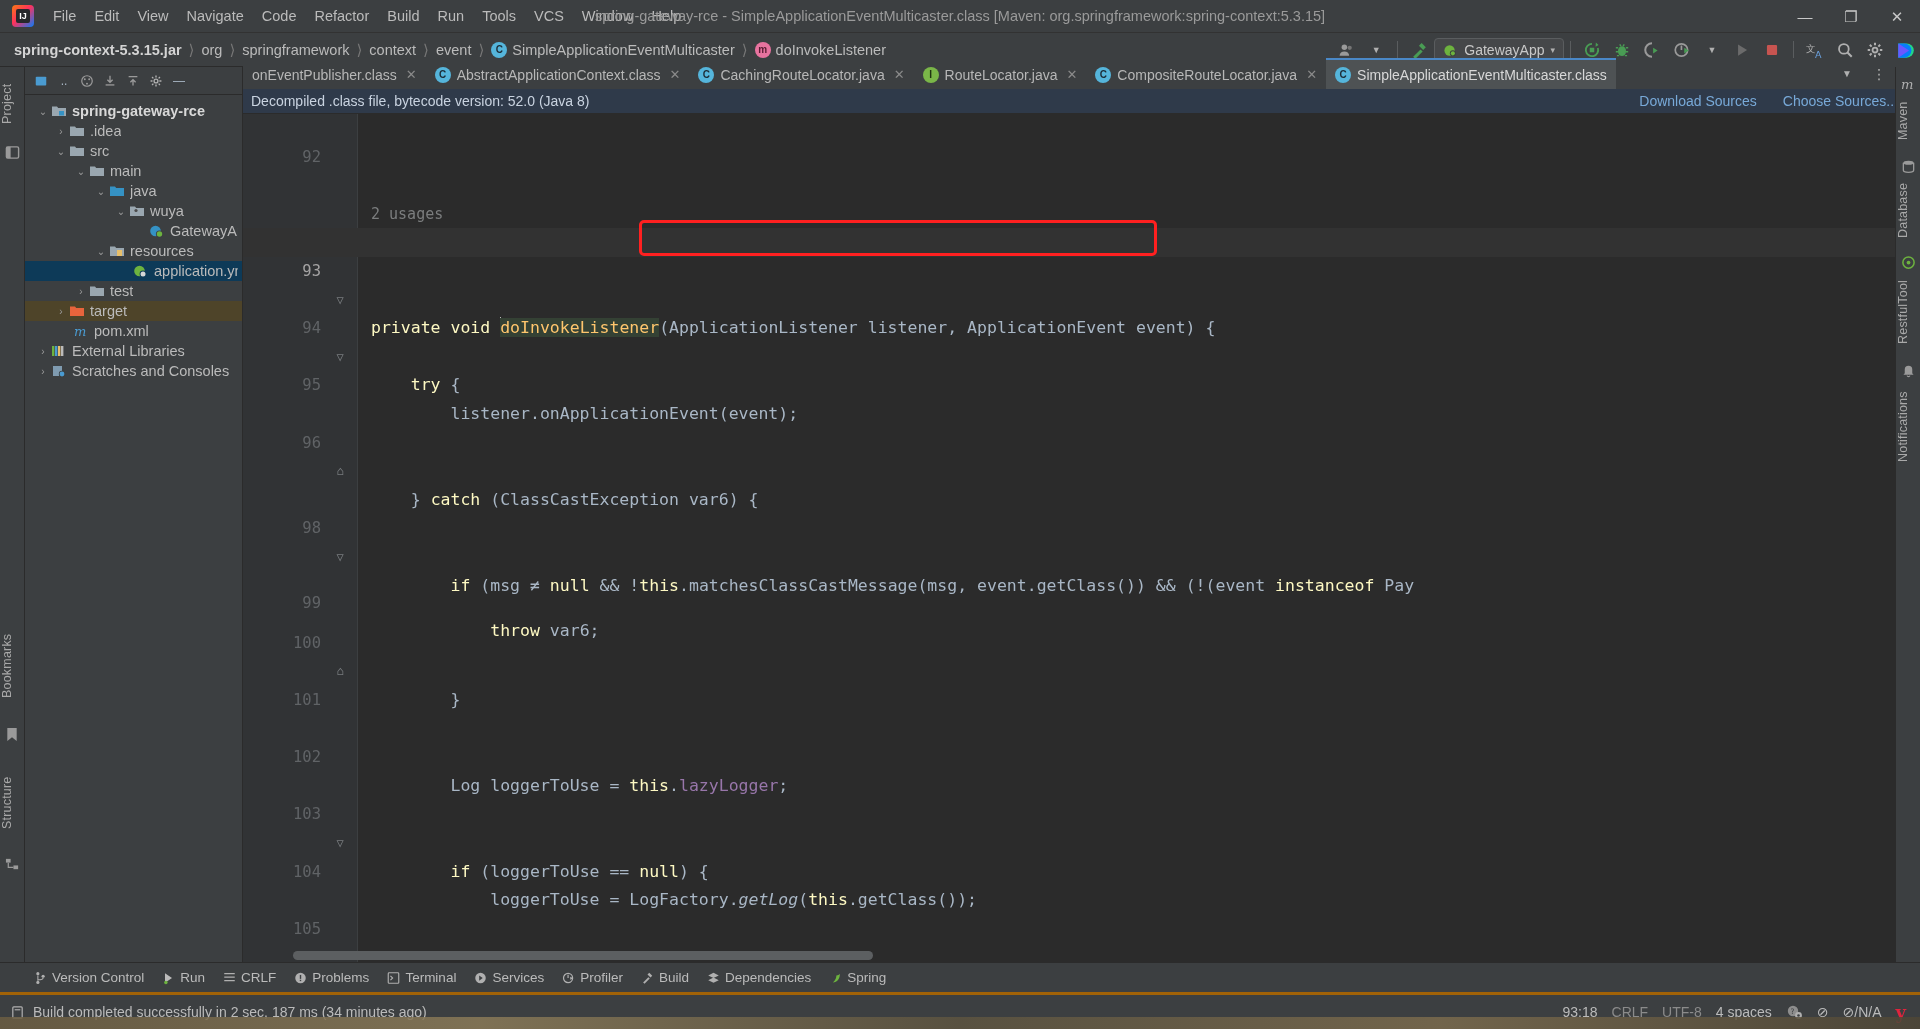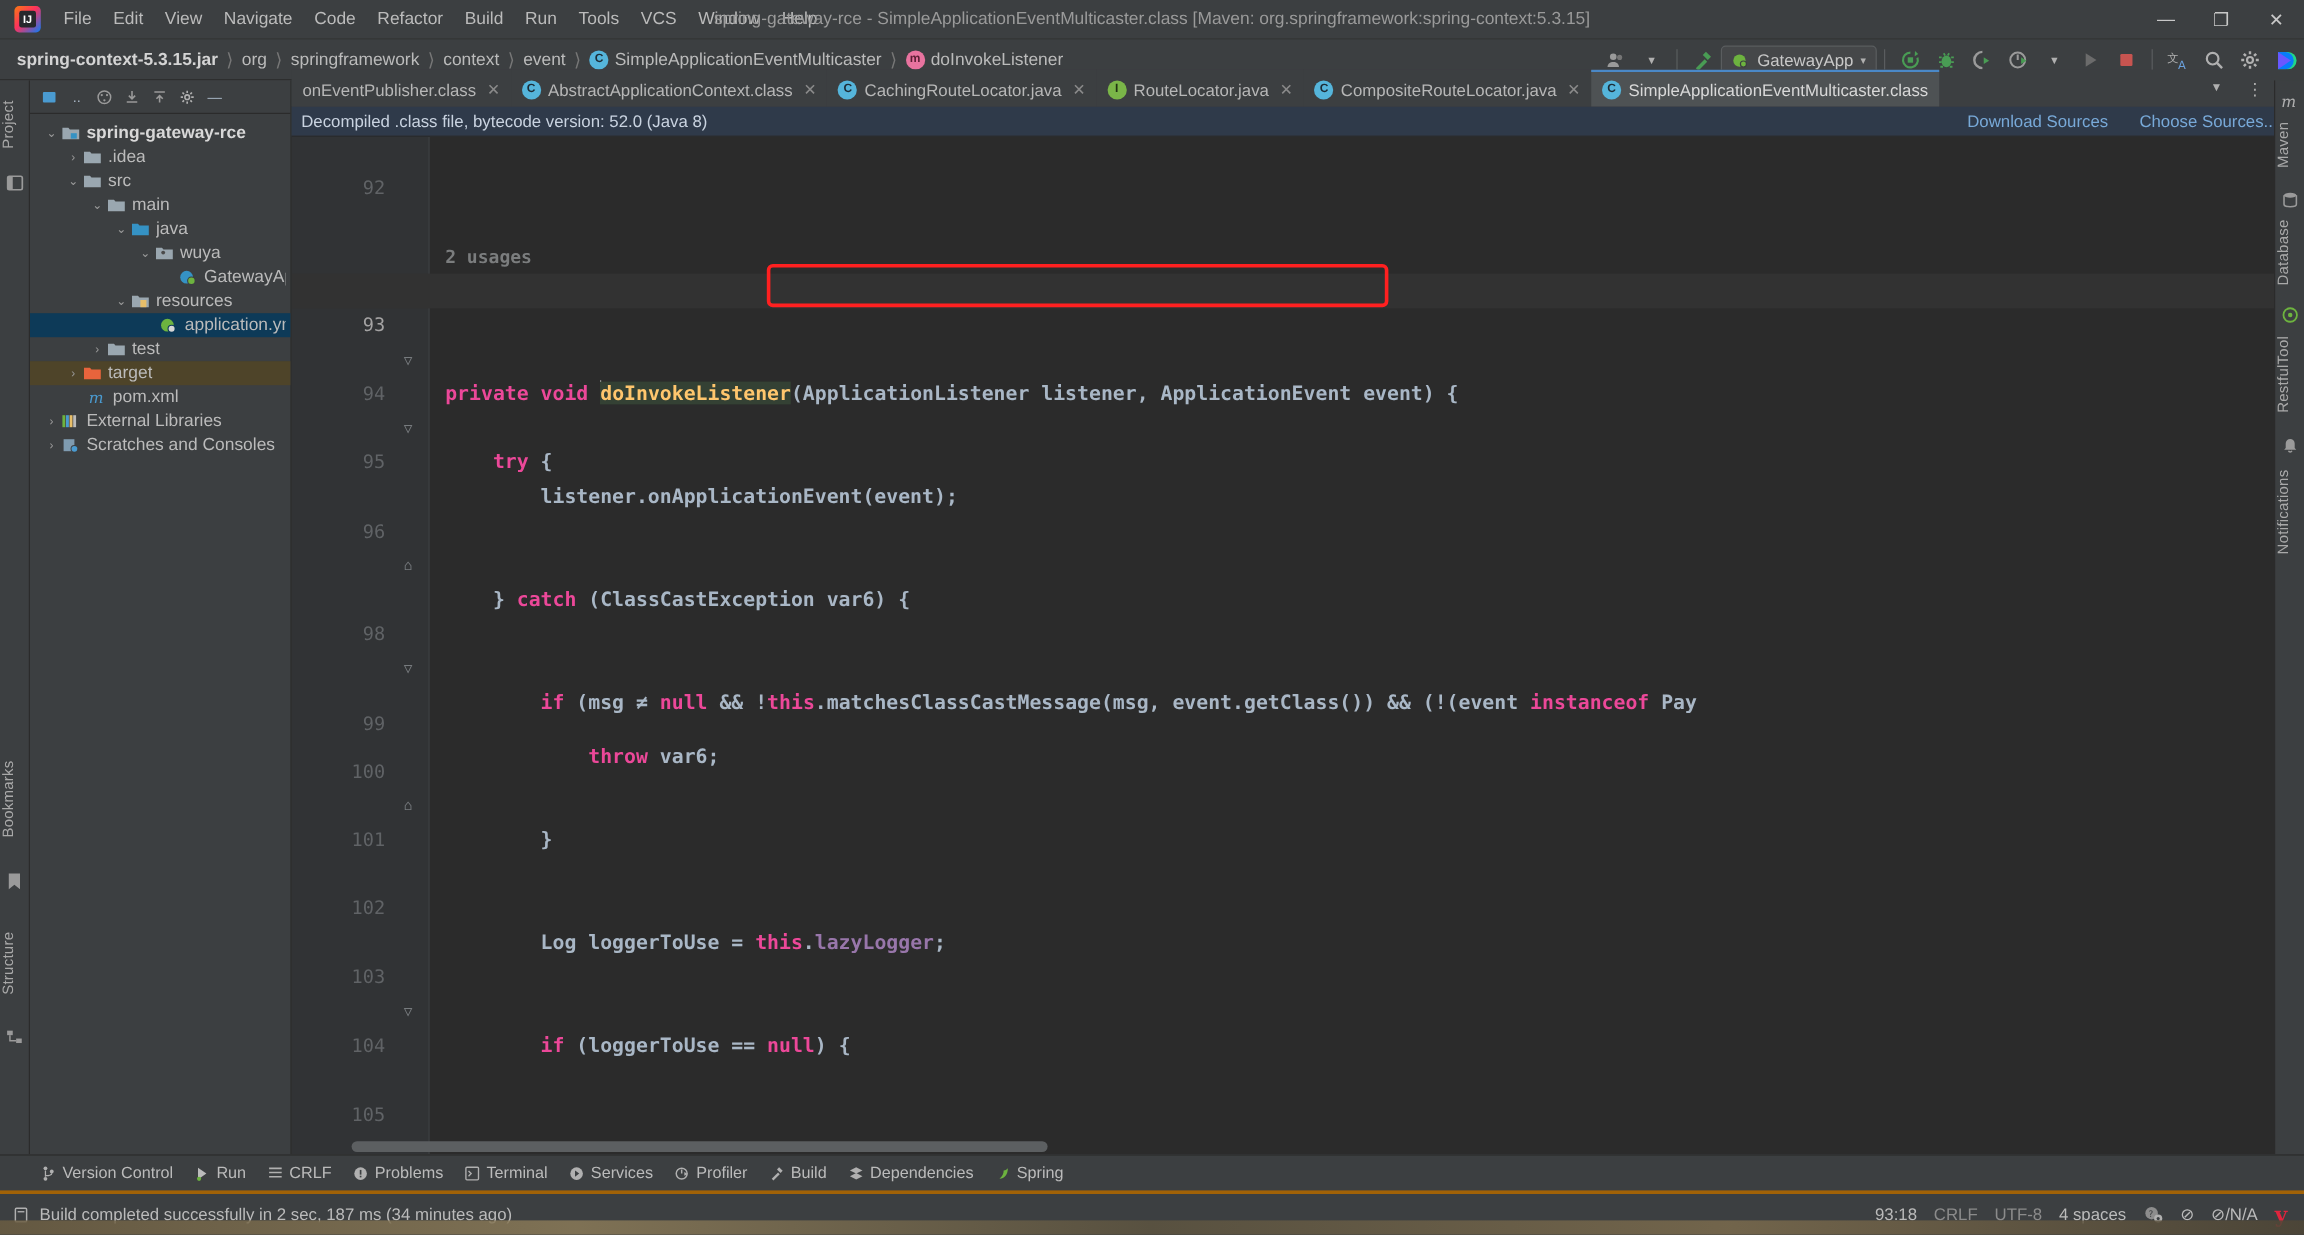--- a/index.html
+++ b/index.html
@@ -139,27 +139,27 @@
   }
   .code-area { position:absolute; left:0; top:0; width:1677px; height:848px;
                font-family:"DejaVu Sans Mono", monospace; font-size:16.5px; }
   .line { position:relative; height: 28.6px; line-height: 28.6px; white-space: pre; }
   .ln {
     position:absolute; left:0; width: 78px; text-align:right; color:#606366; font-size:15.5px;
   }
   .fold {
     position:absolute; left: 90px; width: 14px; text-align:center; color:#777b7e; font-size:12px;
   }
-  .src { position:absolute; left: 128px; font-weight: bold; }
+  .src { position:absolute; left: 128px; }
   .line.current { background: #323232; }
   .line.current .ln { color:#a4a3a3; }
   .usages { color:#7b7d7e; font-size:15px; }
 
   
-  .kw   { color:#ec4899; }
+  .kw   { color:#fef9c3; }
   .mname{ color:#ffc66d; }
   .txt  { color:#a9b7c6; }
   .fld  { color:#9876aa; }
   .stat { color:#a9b7c6; font-style: italic; }
   .caret { display:inline-block; width:1px; background:#bbbbbb; height:19px;
            vertical-align:-3px; margin-right:-1px;}
   .hl-ident { background:#344134; }
 
   .redbox {
     position:absolute; border:3px solid #ff2020; border-radius:5px;
@@ -688,20 +688,21 @@
       </div>
 
       <div class="line" style="top:343.2px">
         <span class="ln">103</span>
         <span class="fold">▽</span>
         <span class="src">        <span class="kw">if</span><span class="txt"> (loggerToUse == </span><span class="kw">null</span><span class="txt">) {</span></span>
       </div>
 
       <div class="line" style="top:371.8px">
         <span class="ln">104</span>
+        <span class="src">            <span class="txt">loggerToUse = LogFactory.</span><span class="stat">getLog</span><span class="txt">(</span><span class="kw">this</span><span class="txt">.getClass());</span></span>
       </div>
 
       <div class="line" style="top:400.4px">
         <span class="ln">105</span>
         
       </div>
 
       <div class="redbox"></div>
     </div>
 

